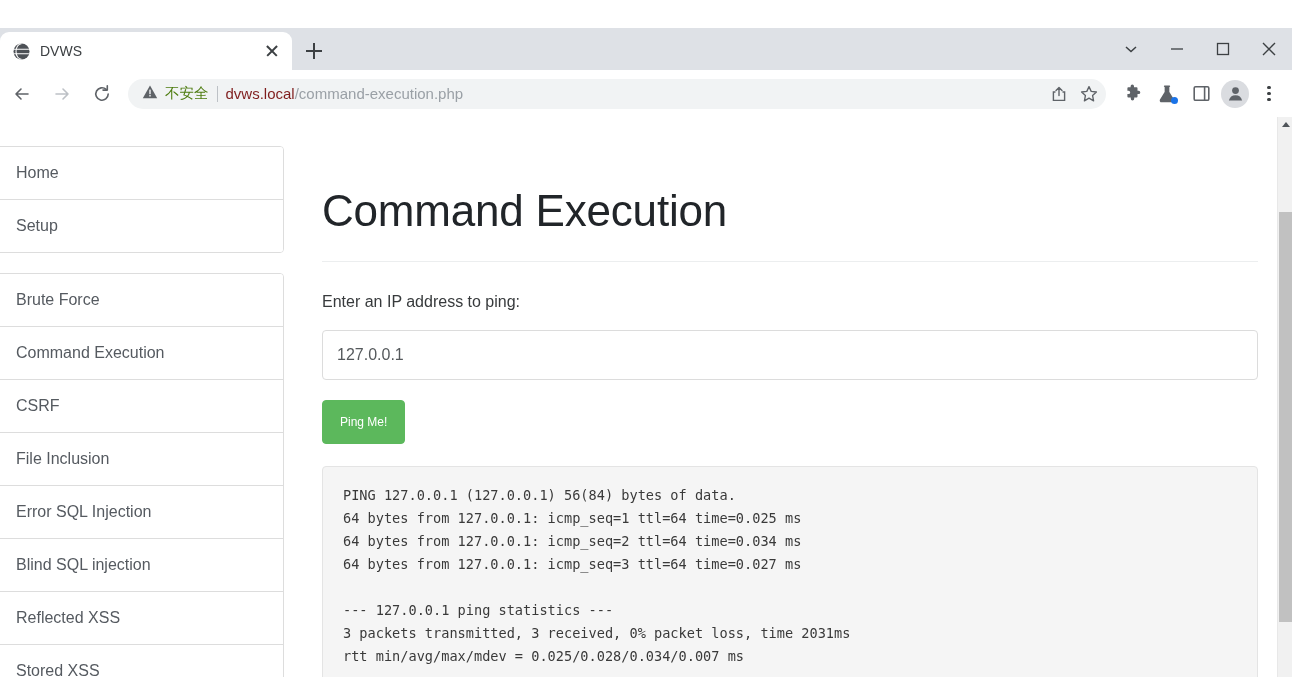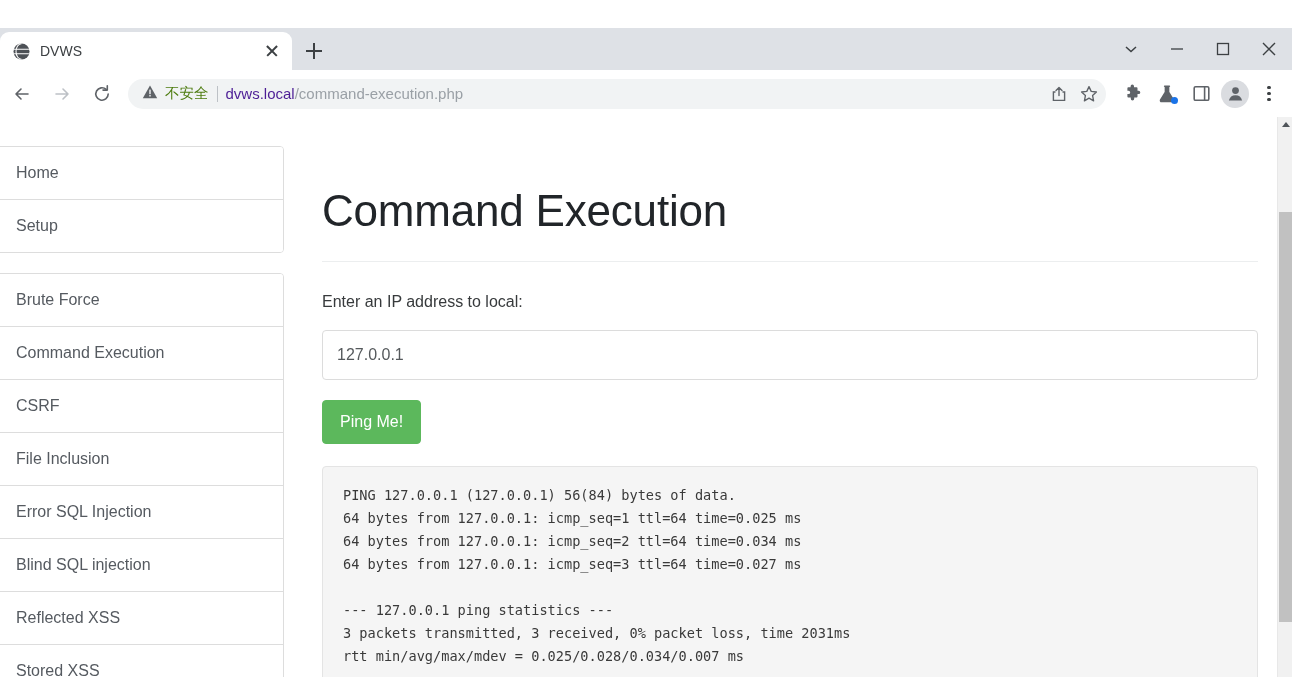--- a/index.html
+++ b/index.html
@@ -157,21 +157,21 @@
     background: #bdc1c6;
     flex: 0 0 auto;
   }
   .omni-url {
     font-size: 15px;
     color: #9aa0a6;
     white-space: nowrap;
     overflow: hidden;
     flex: 1 1 auto;
   }
-  .omni-url .host { color: #4c1d95; }
+  .omni-url .host { color: #7f1d1d; }
   .omni-actions {
     display: flex;
     align-items: center;
     flex: 0 0 auto;
     margin-right: 2px;
   }
   .omni-icon {
     width: 30px;
     height: 30px;
     display: flex;
@@ -303,21 +303,21 @@
     color: #55595c;
     background: #ffffff;
     border: 1px solid #dcdcdc;
     border-radius: 4px;
     outline: none;
   }
   .ping-btn {
     margin-top: 20px;
     display: inline-block;
     padding: 11px 17px;
-    font-size: 16px;
+    font-size: 12px;
     font-family: "Liberation Sans", sans-serif;
     color: #ffffff;
     background: #5cb85c;
     border: 1px solid #5cb85c;
     border-radius: 4px;
     line-height: 20px;
     cursor: pointer;
   }
   .ping-output {
     box-sizing: border-box;
@@ -528,21 +528,21 @@
           <div class="list-group-item">Reflected XSS</div>
           <div class="list-group-item">Stored XSS</div>
         </div>
 
       </nav>
 
       <main class="content">
         <h1 class="page-title">Command Execution</h1>
         <hr class="title-rule">
 
-        <div class="form-label">Enter an IP address to local:</div>
+        <div class="form-label">Enter an IP address to ping:</div>
 
         <input class="ip-input" type="text" value="127.0.0.1" style="">
 
         <div>
           <button class="ping-btn" type="button">Ping Me!</button>
         </div>
 
         <div class="ping-output">PING 127.0.0.1 (127.0.0.1) 56(84) bytes of data.
 64 bytes from 127.0.0.1: icmp_seq=1 ttl=64 time=0.025 ms
 64 bytes from 127.0.0.1: icmp_seq=2 ttl=64 time=0.034 ms

